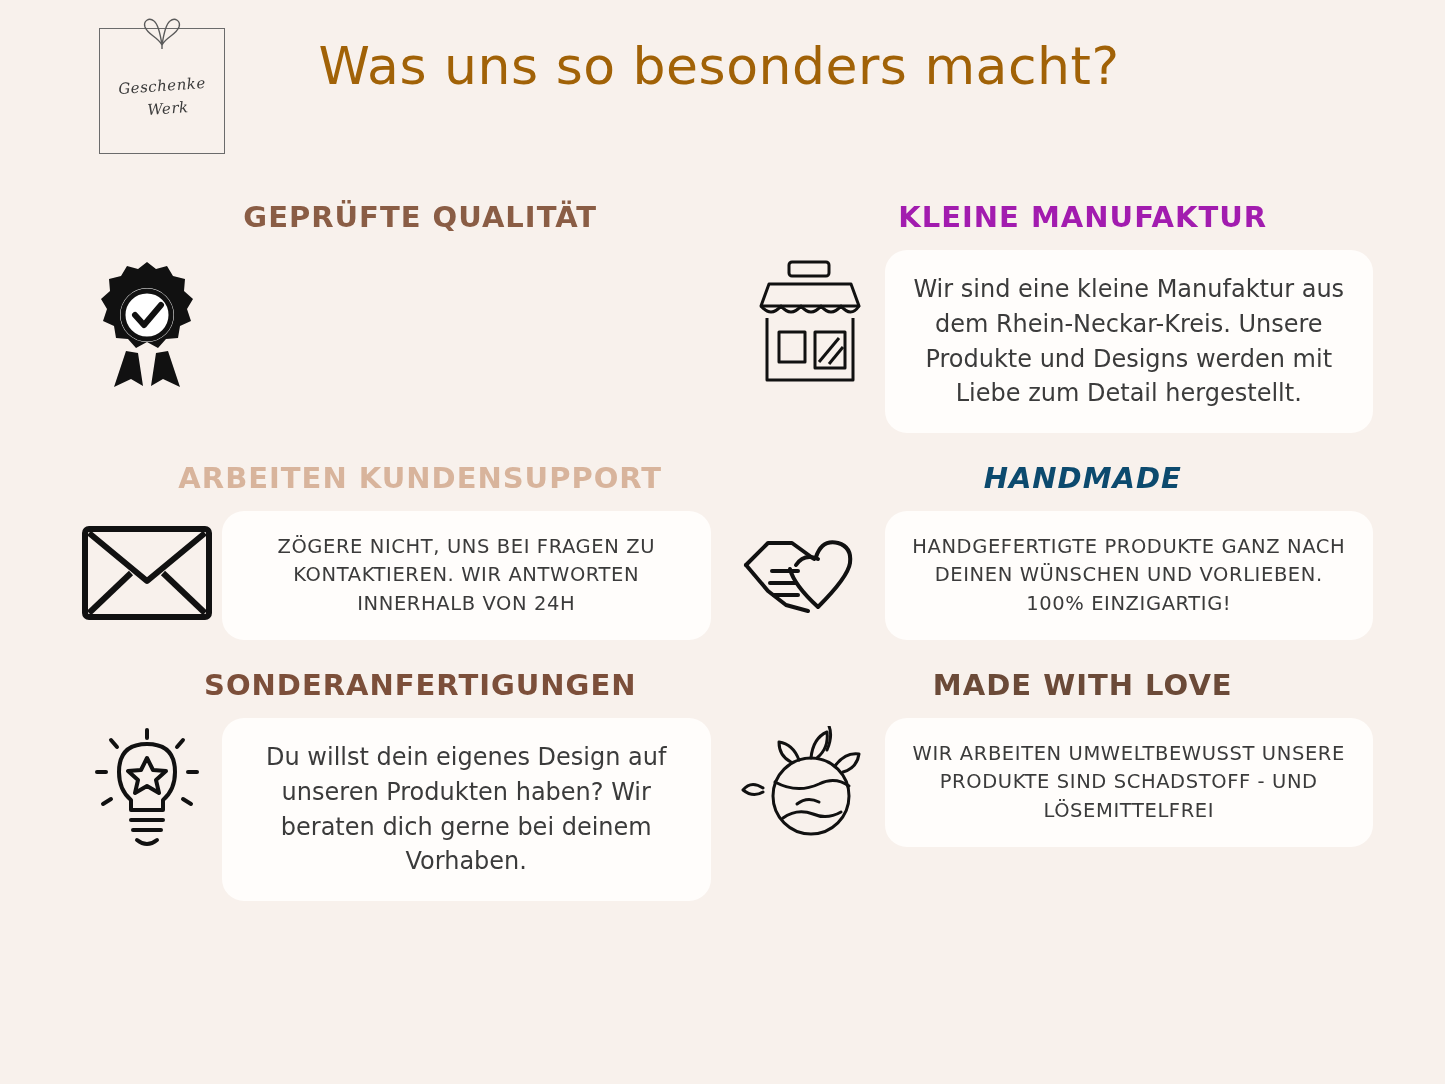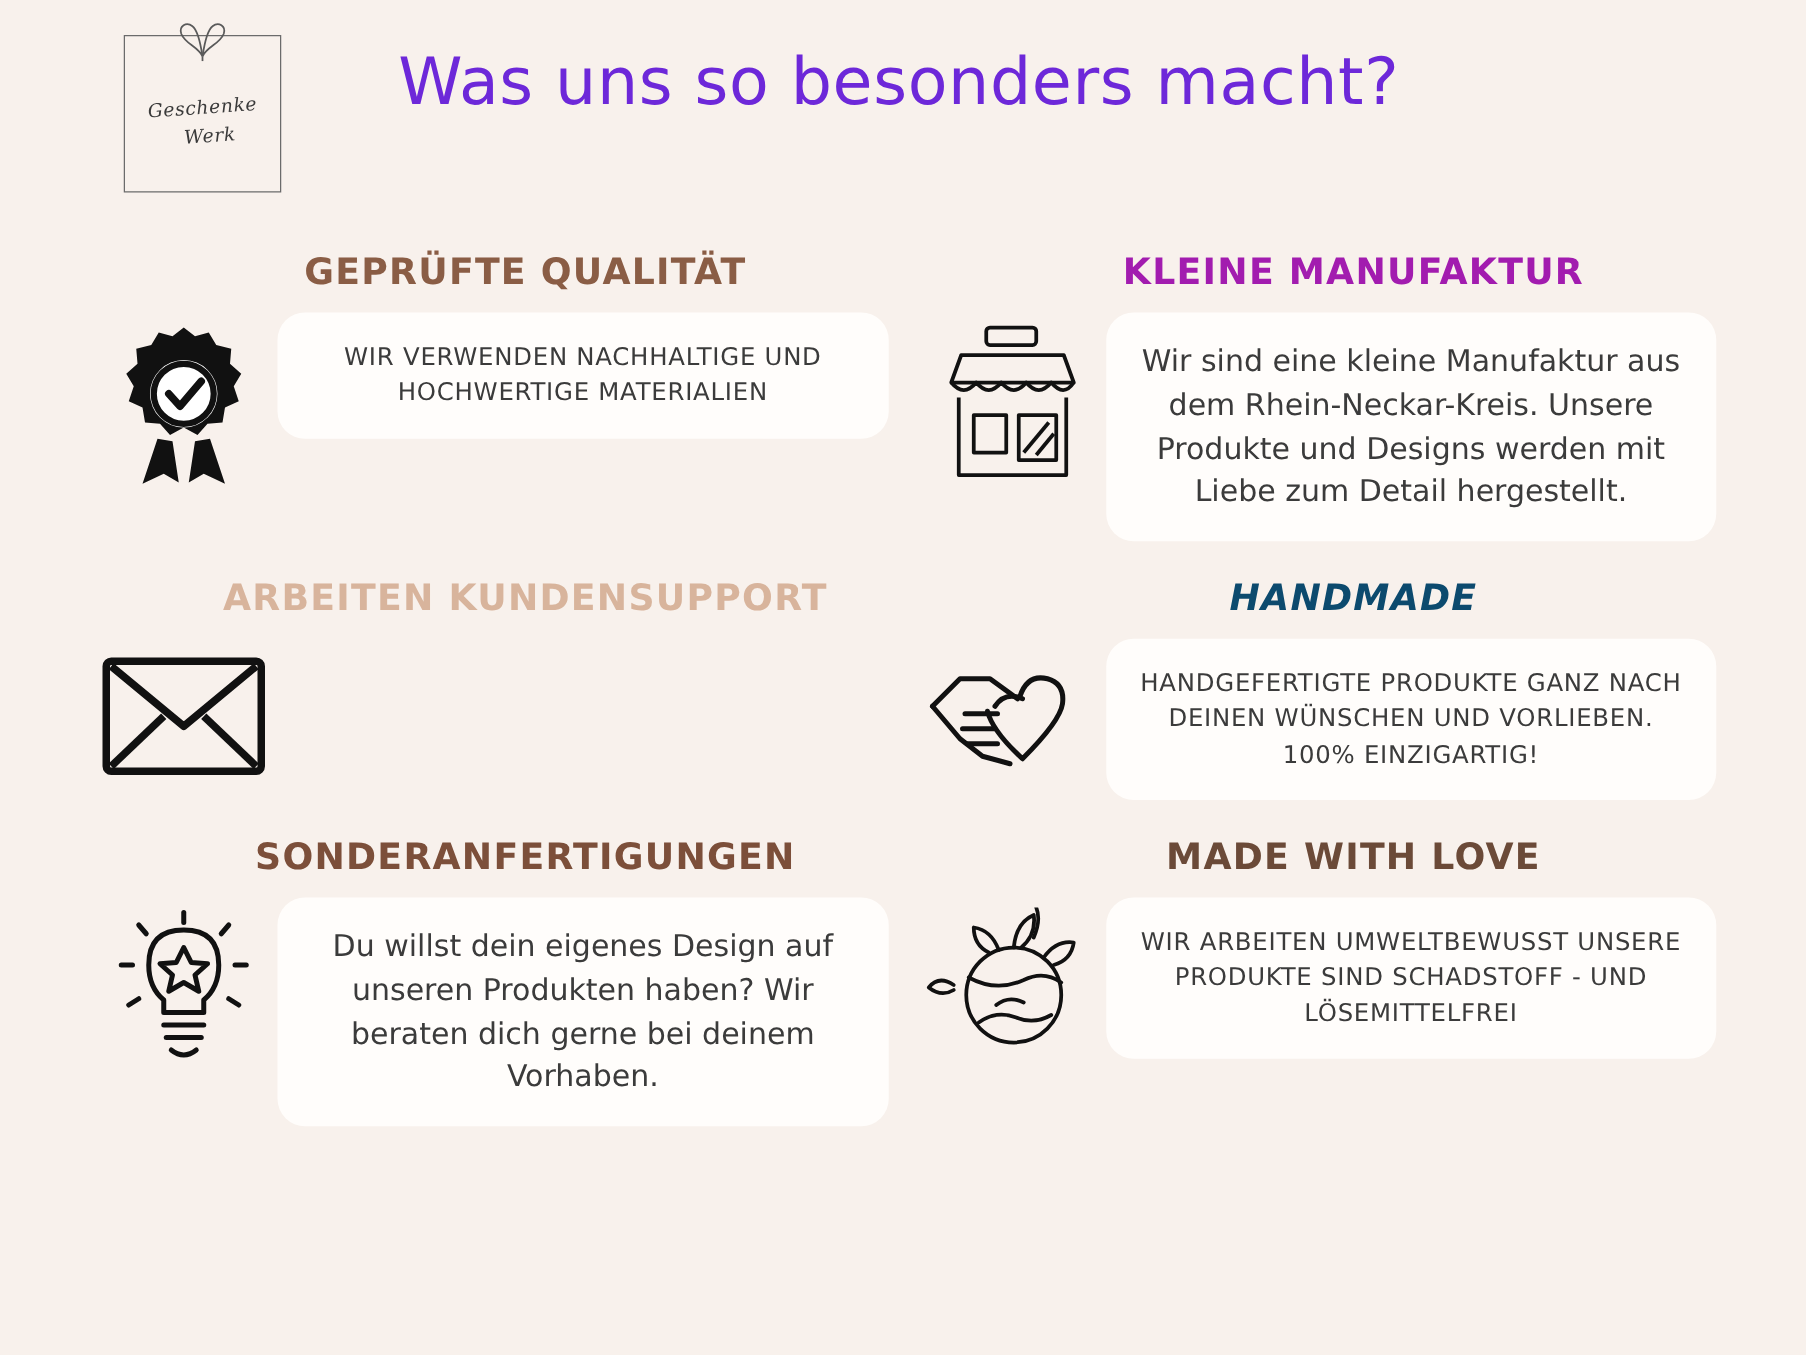--- a/index.html
+++ b/index.html
@@ -63,21 +63,21 @@
   
   .title {
     position: absolute;
     left: 0;
     top: 36px;
     width: 1438px;
     text-align: center;
     font-family: "DejaVu Sans", sans-serif;
     font-size: 52px;
     font-weight: 400;
-    color: #6d28d9;
+    color: #a16207;
     letter-spacing: 0.5px;
   }
 
   
   .grid {
     position: absolute;
     left: 60px;
     top: 200px;
     width: 1325px;
   }
@@ -174,23 +174,20 @@
               <g fill="#111">
                 <path d="M54 4 l9 7 11 -3 6 10 12 3 -1 12 9 8 -6 10 4 12 -11 5 -2 12 -12 1 -8 9 -11 -6 -11 6 -8 -9 -12 -1 -2 -12 -11 -5 4 -12 -6 -10 9 -8 -1 -12 12 -3 6 -10 11 3 Z"></path>
               </g>
               <circle cx="54" cy="57" r="27" fill="#fff"></circle>
               <circle cx="54" cy="57" r="24" fill="none" stroke="#111" stroke-width="5"></circle>
               <path d="M42 57 l9 10 17 -20" fill="none" stroke="#111" stroke-width="6" stroke-linecap="round" stroke-linejoin="round"></path>
               <path d="M33 93 l-12 36 17 -8 12 7 -5 -33 Z" fill="#111"></path>
               <path d="M75 93 l12 36 -17 -8 -12 7 5 -33 Z" fill="#111"></path>
             </svg>
           </div>
-          <div class="bubble caps">
-            <p>WIR VERWENDEN NACHHALTIGE UND HOCHWERTIGE MATERIALIEN</p>
-          </div>
         </div>
       </div>
 
       <div class="cell">
         <div class="cell-head h-km">KLEINE MANUFAKTUR</div>
         <div class="cell-body">
           <div class="icon-wrap">
             <svg width="110" height="128" viewBox="0 0 110 128">
               <g fill="none" stroke="#111" stroke-width="3" stroke-linejoin="round">
                 <rect x="34" y="4" width="40" height="14" rx="3"></rect>
@@ -217,20 +214,23 @@
       <div class="cell">
         <div class="cell-head h-sk">ARBEITEN KUNDENSUPPORT</div>
         <div class="cell-body">
           <div class="icon-wrap">
             <svg width="132" height="106" viewBox="0 0 132 106">
               <rect x="4" y="10" width="124" height="88" rx="4" fill="none" stroke="#111" stroke-width="6"></rect>
               <path d="M8 14 L66 62 L124 14" fill="none" stroke="#111" stroke-width="6" stroke-linejoin="round"></path>
               <path d="M8 94 L50 54" fill="none" stroke="#111" stroke-width="6"></path>
               <path d="M124 94 L82 54" fill="none" stroke="#111" stroke-width="6"></path>
             </svg>
+          </div>
+          <div class="bubble caps">
+            <p>ZÖGERE NICHT, UNS BEI FRAGEN ZU KONTAKTIEREN. WIR ANTWORTEN INNERHALB VON 24H</p>
           </div>
         </div>
       </div>
 
       <div class="cell">
         <div class="cell-head h-hm">HANDMADE</div>
         <div class="cell-body">
           <div class="icon-wrap">
             <svg width="136" height="112" viewBox="0 0 136 112">
               <g fill="none" stroke="#111" stroke-width="4" stroke-linejoin="round" stroke-linecap="round">

